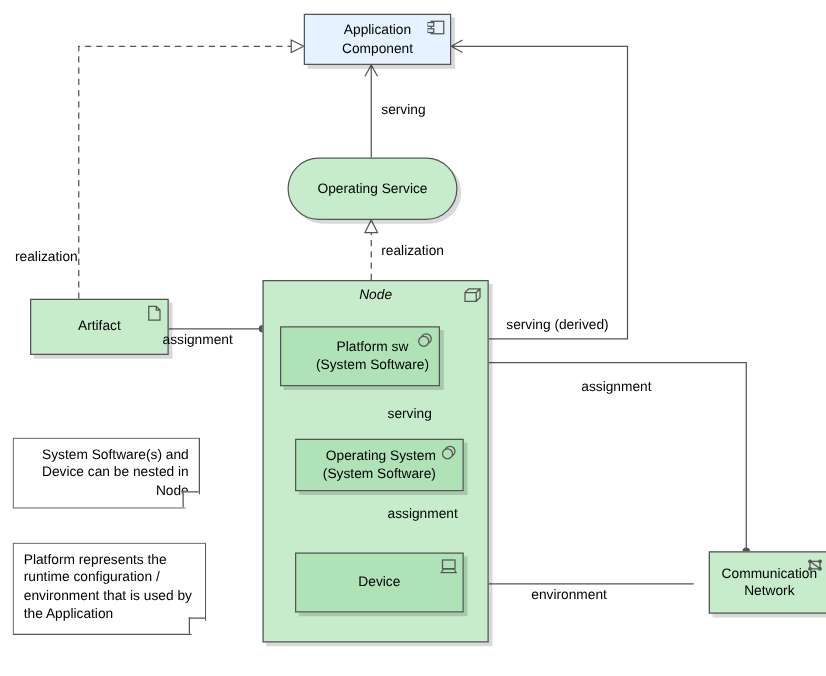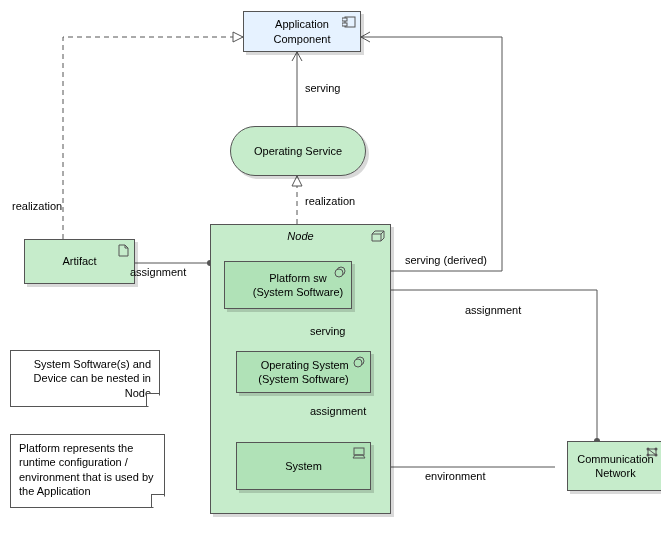--- a/index.html
+++ b/index.html
@@ -168,21 +168,21 @@
 (System Software)</span>
   <span class="icon" style="right:4px; top:4px;">
     <svg width="12" height="12">
         <circle cx="7" cy="5" r="4" fill="none" stroke="#555"></circle>
         <circle cx="5" cy="7" r="4" fill="#b0e2b7" stroke="#555"></circle>
       </svg>
   </span>
 </div>
 
 <div class="box green shadow" style="left:236px; top:442px; width:135px; height:48px; background:#b0e2b7;">
-  <span>System</span>
+  <span>Device</span>
   <span class="icon" style="right:4px; top:4px;">
     <svg width="14" height="12">
         <rect x="2" y="1" width="10" height="7" fill="none" stroke="#555"></rect>
         <path d="M1,11 L13,11 L11,8 L3,8 Z" fill="none" stroke="#555"></path>
       </svg>
   </span>
 </div>
 
 <div class="box green shadow" style="left:567px; top:441px; width:97px; height:50px;">
   <span style="white-space:pre-line;">Communication

